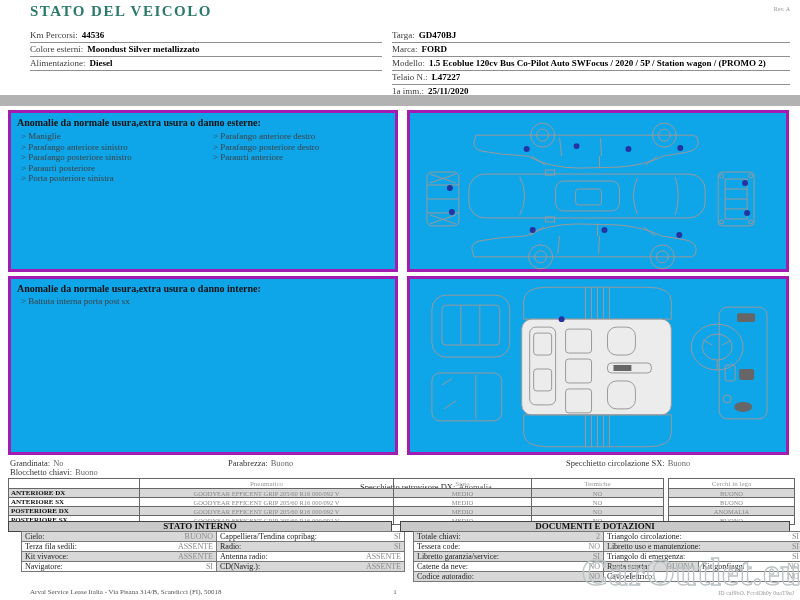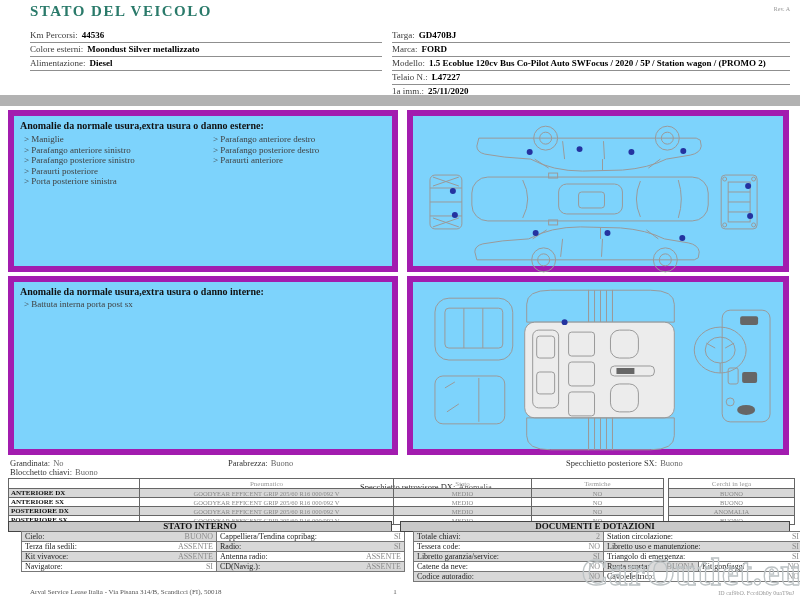--- a/index.html
+++ b/index.html
@@ -15,21 +15,21 @@
   .info .row{display:flex;align-items:baseline;border-bottom:1px solid #8f8f8f;padding:1px 0 2px;min-height:10px;}
   .info .row.wrap{flex-wrap:wrap;}
   .lbl{color:#3c3c3c;margin-right:4px;white-space:nowrap;}
   .val{font-weight:bold;color:#000;}
   #info-left{left:30px;top:22px;width:352px;}
   #info-right{left:392px;top:22px;width:398px;}
   #info-right .row.last{border-bottom:2px solid var(--accent);}
   .graybar{left:0;top:95px;width:800px;height:11px;background:#b2b2b2;}
 
   
-  .panel{border:6px solid #a21caf;background:#7dd3fc;box-sizing:border-box;}
+  .panel{border:3px solid #a21caf;background:#0ea5e9;box-sizing:border-box;}
   #ext-anom{left:8px;top:110px;width:390px;height:162px;}
   #ext-diag{left:407px;top:110px;width:382px;height:162px;}
   #int-anom{left:8px;top:276px;width:390px;height:179px;}
   #int-diag{left:407px;top:276px;width:382px;height:179px;}
   .panel h3{margin:4px 6px 1px;font-size:10px;color:#111;}
   .cols{display:flex;}
   .anl{list-style:none;margin:2px 0 0;padding:0 0 0 10px;font-size:9px;color:#3f3f3f;line-height:10.5px;width:185px;}
   .anl li::before{content:"> ";}
 
   
@@ -258,21 +258,21 @@
   <div class="abs sumitem" style="left:10px;top:458px;">
     <span>Grandinata:</span><span class="sum-val">No</span>
   </div>
   <div class="abs sumitem" style="left:228px;top:458px;">
     <span>Parabrezza:</span><span class="sum-val">Buono</span>
   </div>
   <div class="abs sumitem" style="left:360px;top:458px;margin-top:24px;">
     <span>Specchietto retrovisore DX:</span><span class="sum-val">Anomalia</span>
   </div>
   <div class="abs sumitem" style="left:566px;top:458px;">
-    <span>Specchietto posteriore SX:</span><span class="sum-val">Buono</span>
+    <span>Specchietto circolazione SX:</span><span class="sum-val">Buono</span>
   </div>
   <div class="abs sumitem" style="left:10px;top:467px;">
     <span>Blocchetto chiavi:</span><span class="sum-val">Buono</span>
   </div>
 
   <table class="abs" id="tyres">
     <colgroup>
         <col style="width:131px">
         <col style="width:254px">
         <col style="width:138px">
@@ -377,21 +377,21 @@
   </div>
 
   <div class="secbar" id="dd-bar">DOCUMENTI E DOTAZIONI</div>
   <div class="kvwrap" id="dd">
     <div class="kvrow">
       <div class="kvcell w190 bg-g">
           <span class="k">Totale chiavi:</span>
           <span class="v">2</span>
         </div>
       <div class="kvcell w200">
-          <span class="k">Station circolazione:</span>
+          <span class="k">Triangolo circolazione:</span>
           <span class="v">SI</span>
         </div>
     </div>
     <div class="kvrow">
       <div class="kvcell w190">
           <span class="k">Tessera code:</span>
           <span class="v">NO</span>
         </div>
       <div class="kvcell w200 bg-g">
           <span class="k">Libretto uso e manutenzione:</span>

